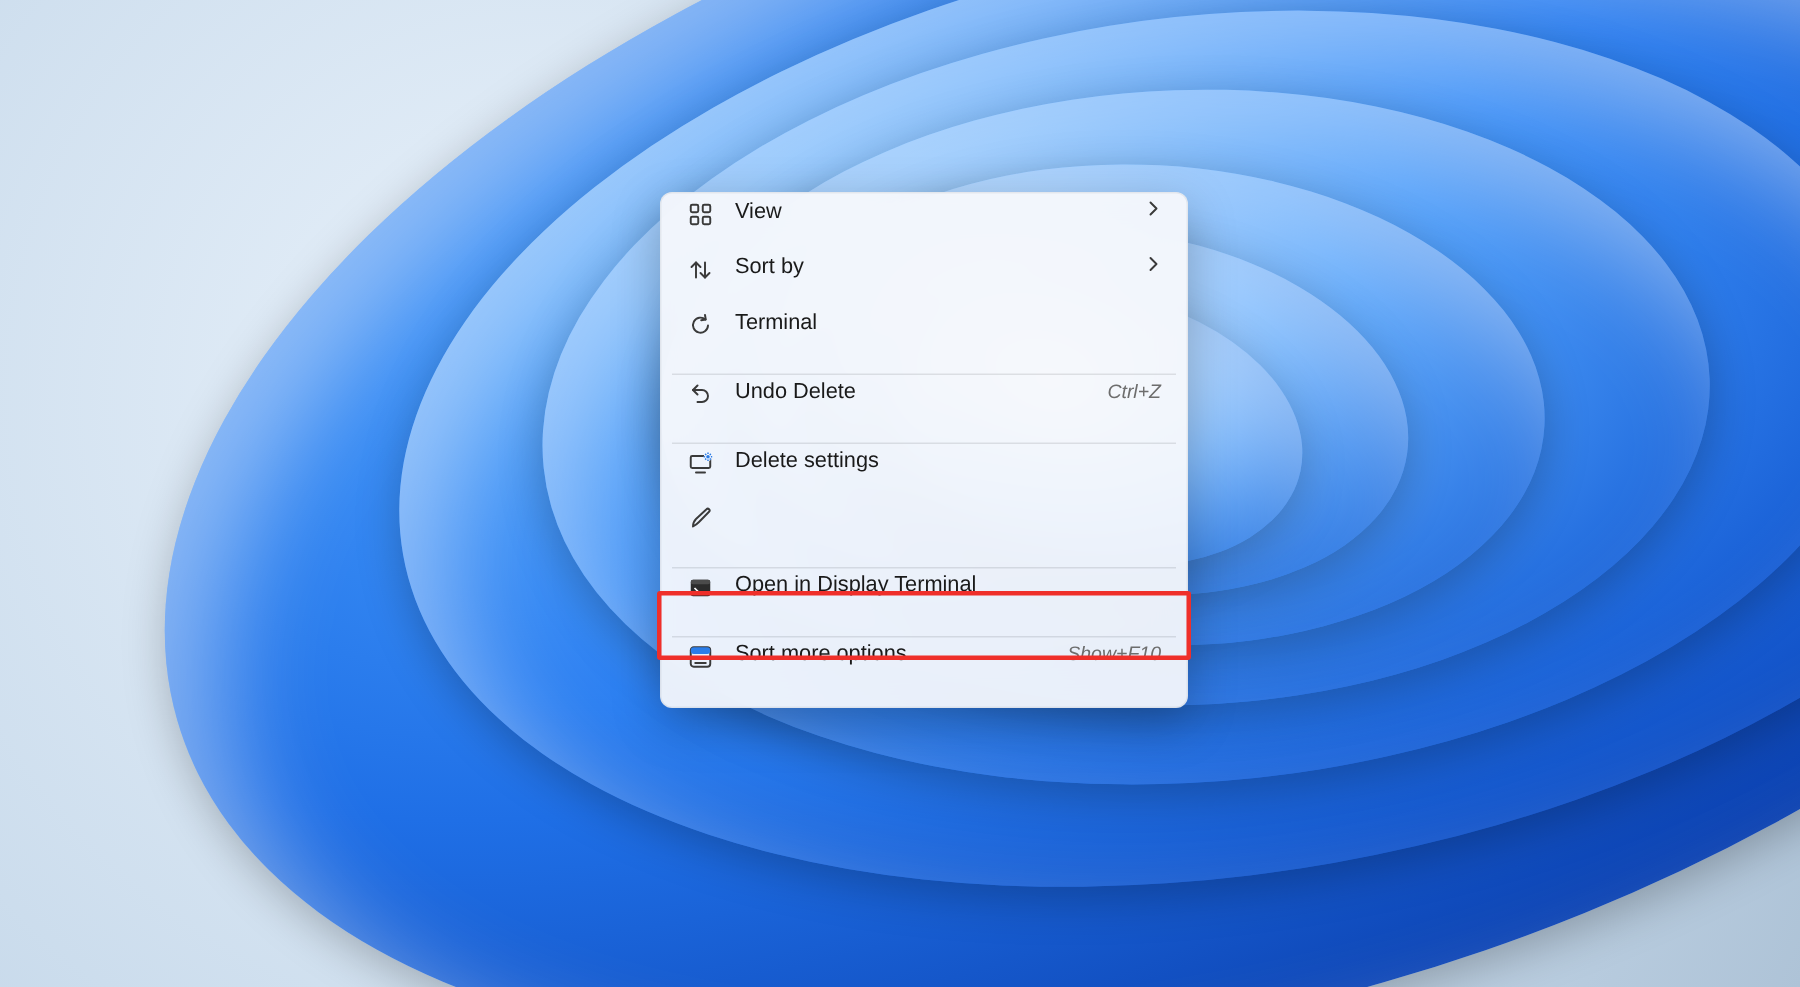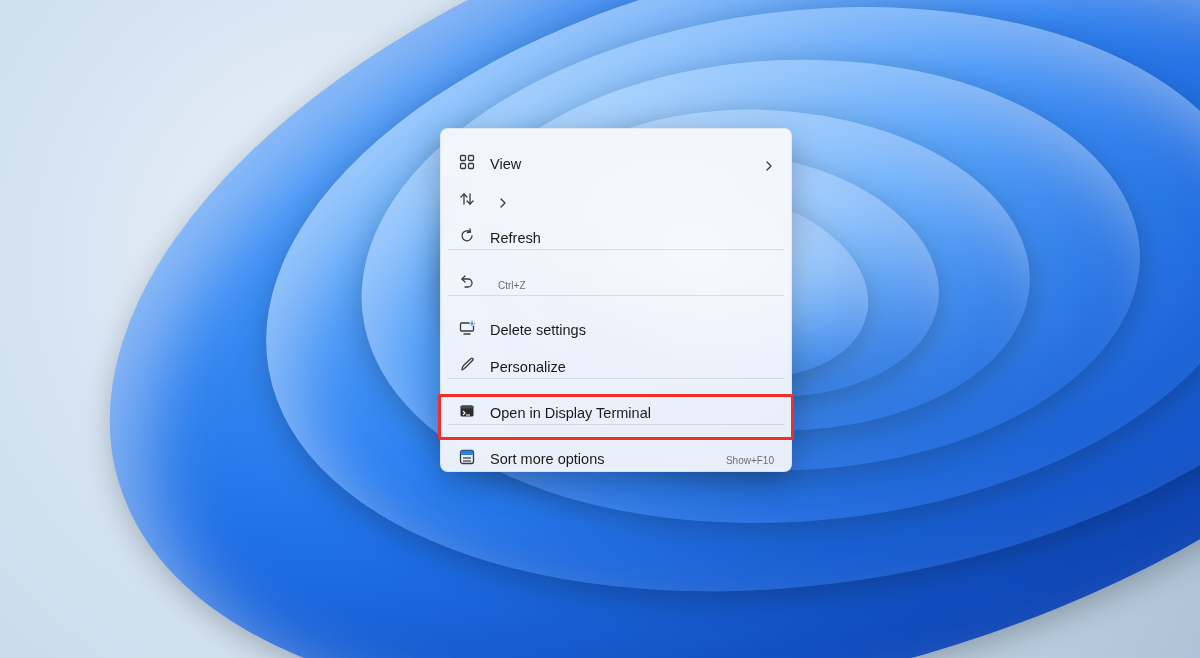--- a/index.html
+++ b/index.html
@@ -61,40 +61,40 @@
   background: rgba(248,249,252,0.93);
   backdrop-filter: blur(12px);
   border: 1px solid rgba(0,0,0,0.06);
   border-radius: 8px;
   box-shadow: 0 10px 32px rgba(0,0,0,0.25);
   padding: 5px;
   box-sizing: border-box;
 }
 .item {
   display: flex;
-  align-items: flex-end;
+  align-items: flex-start;
   height: 37px;
   padding: 0 12px;
   border-radius: 4px;
   color: #1a1a1a;
   font-size: 14.5px;
   line-height: 1;
   cursor: default;
 }
 .item .ico {
   width: 18px;
   height: 18px;
   margin-right: 14px;
   flex: 0 0 18px;
   display: flex;
   align-items: center;
   justify-content: center;
 }
 .item .label { flex: 1 1 auto; }
-.item .accel { color: #6d6d6d; font-size: 10px; margin-left: 8px; }
+.item .accel { color: #6d6d6d; font-size: 13px; margin-left: 8px; font-style: italic; }
 .item .chev  { color: #6a6a6a; margin-left: 8px; }
 .sep {
   height: 1px;
   margin: 4px 2px;
   background: rgba(0,0,0,0.10);
 }
 .highlight-box {
   position: absolute;
   border: 3px solid #ef2f2a;
   border-radius: 2px;
@@ -139,46 +139,48 @@
 
     <div class="item">
       <span class="ico">
         <svg width="16" height="16" viewBox="0 0 16 16">
           <line class="stroke" x1="5" y1="13" x2="5" y2="3"></line>
           <polyline class="stroke" points="2 6 5 3 8 6"></polyline>
           <line class="stroke" x1="11" y1="3" x2="11" y2="13"></line>
           <polyline class="stroke" points="8 10 11 13 14 10"></polyline>
         </svg>
       </span>
+      <span class="label">Sort by</span>
       <span class="chev">
         <svg width="10" height="10" viewBox="0 0 10 10">
             <polyline class="stroke" points="3 1 7 5 3 9"></polyline>
           </svg>
       </span>
     </div>
 
     <div class="item">
       <span class="ico">
         <svg width="16" height="16" viewBox="0 0 16 16">
           <path class="stroke" d="M13 8 A5 5 0 1 1 11.3 4"></path>
           <polyline class="stroke" points="11 1 11.5 4 8.5 4.5"></polyline>
         </svg>
       </span>
-      <span class="label">Refresh</span>
+      <span class="label">Terminal</span>
     </div>
 
     <div class="sep"></div>
 
     <div class="item">
       <span class="ico">
         <svg width="16" height="16" viewBox="0 0 16 16">
           <path class="stroke" d="M3 5 h6 a4 4 0 0 1 0 8 h-3"></path>
           <polyline class="stroke" points="6 2 3 5 6 8"></polyline>
         </svg>
       </span>
+      <span class="label">Undo Delete</span>
       <span class="accel">Ctrl+Z</span>
     </div>
 
 
     <div class="sep"></div>
 
     <div class="item">
       <span class="ico">
         <svg width="16" height="16" viewBox="0 0 16 16">
           <rect class="stroke" x="1.5" y="3" width="13" height="8" rx="1"></rect>
@@ -199,21 +201,20 @@
       </span>
       <span class="label">Delete settings</span>
     </div>
 
     <div class="item" style="position:relative;">
       <span class="ico">
         <svg width="16" height="16" viewBox="0 0 16 16">
           <path class="stroke" d="M3 13 C3 10 4 9 5 8 L12 1.5 a1.2 1.2 0 0 1 1.7 1.7 L7 10 C6 11 5 12 3 13 Z"></path>
         </svg>
       </span>
-      <span class="label">Personalize</span>
     </div>
 
     <div class="sep"></div>
 
     <div class="item">
       <span class="ico">
         <svg width="16" height="16" viewBox="0 0 16 16">
           <rect x="1.5" y="2.5" width="13" height="11" rx="1.5" fill="#2b2b2b"></rect>
           <rect x="1.5" y="2.5" width="13" height="3" rx="1.5" fill="#4b4b4b"></rect>
           <polyline points="4 8 6 10 4 12" stroke="#ffffff" stroke-width="1.1" fill="none"></polyline>

